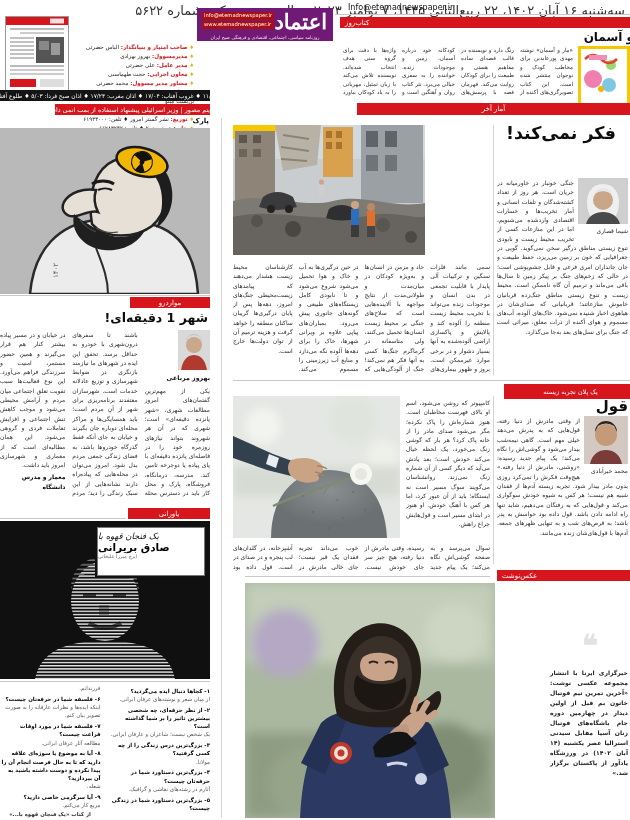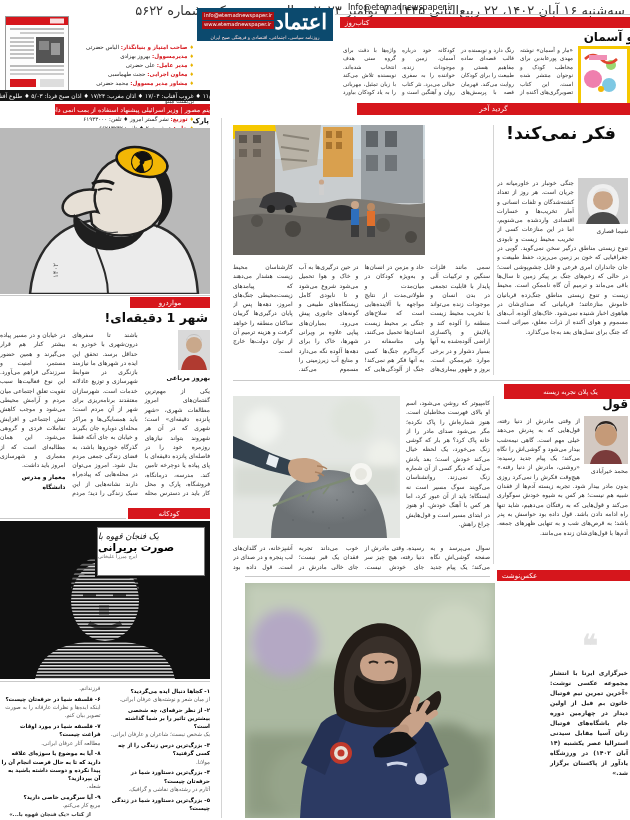--- a/index.html
+++ b/index.html
@@ -81,21 +81,21 @@
 
     <div class="row"><span class="lab">نشانی:</span> <span>خیابان ستارخان، خیابان کوثر دوم، بن‌بست مینو</span></div>
 
     <div class="row"><span class="lab">تلفن‌خانه:</span> <span>۶۶۱۲۴۰۲۴-۲۵ ♦ نمابر: ۶۶۱۲۴۰۲۱</span></div>
 
     <div class="row"><span class="lab">توزیع:</span> <span>نشر گستر امروز ♦ تلفن: ۶۱۹۳۳۰۰۰</span></div>
 
     <div class="row"><span class="lab">چاپ:</span> <span>همشهری ۲ ♦ تلفن: ۶۶۲۸۳۲۴۲</span></div>
   </div>
 
-<div class="abs" style="left:197px;top:8px;width:136px;height:33px;background:#0c4a6e;">
+<div class="abs" style="left:197px;top:8px;width:136px;height:33px;background:#701a75;">
   <div class="abs" style="left:5px;top:4px;font-size:5.2px;color:#fff;line-height:1.5;">
     <div style="background:#a80f14;padding:0 2px;">info@etemadnewspaper.ir</div>
     <div style="background:#a80f14;padding:0 2px;margin-top:1px;">www.etemadnewspaper.ir</div>
   </div>
   <div class="abs rtl" style="right:6px;top:1px;font-size:21px;font-weight:bold;color:#fff;font-family:'DejaVu Serif',serif;">اعتماد</div>
   <div class="abs rtl" style="right:4px;left:4px;bottom:1px;font-size:4.6px;color:#ffdede;text-align:center;white-space:nowrap;overflow:hidden;">روزنامه سیاسی، اجتماعی، اقتصادی و فرهنگی صبح ایران</div>
 </div>
 
 <div class="abs prayer rtl" style="left:0;top:90px;width:210px;height:11px;">اذان ظهر: ۱۱/۴۸ ♦ غروب آفتاب: ۱۷/۰۴ ♦ اذان مغرب: ۱۷/۲۴ ♦ اذان صبح فردا: ۵/۰۳ ♦ طلوع آفتاب فردا: ۶/۳۳</div>
 
@@ -151,21 +151,21 @@
       <path d="M8,12 a8,8 0 0 1 16,0 l-2,-5 a8,6 0 0 0 -12,0 Z" fill="#bfbfbf"></path>
       <path d="M3,40 C5,28 11,25 16,25 C21,25 27,28 29,40 Z" fill="#b03a30"></path>
     </svg>
     <div class="name">بهروز مرباغی</div>
   </div>
   <span>یکی از مهم‌ترین گفتمان‌های امروز مطالعات شهری، «شهر پانزده دقیقه‌ای» است؛ شهری که در آن هر شهروند بتواند نیازهای روزمره خود را در فاصله‌ای پانزده دقیقه‌ای با پای پیاده یا دوچرخه تامین کند. مدرسه، درمانگاه، فروشگاه، پارک و محل کار باید در دسترس محله باشند تا سفرهای درون‌شهری با خودرو به حداقل برسد. تحقق این ایده در شهرهای ما نیازمند بازنگری در ضوابط شهرسازی و توزیع عادلانه خدمات است. شهرسازان معتقدند برنامه‌ریزی برای شهر از آنِ مردم است؛ باید همسایگی‌ها و مراکز محله‌ای دوباره جان بگیرند و خیابان به جای آنکه فقط گذرگاه خودروها باشد، به فضای زندگی جمعی مردم بدل شود. امروز می‌توان در محله‌هایی که پیاده‌راه دارند نشانه‌هایی از این سبک زندگی را دید؛ مردم در خیابان و در مسیر پیاده بیشتر کنار هم قرار می‌گیرند و همین حضور مستمر، امنیت و سرزندگی فراهم می‌آورد. این نوع فعالیت‌ها سبب تقویت تعلق اجتماعی میان مردم و آرامش محیطی می‌شود و موجب کاهش تنش اجتماعی و افزایش تعاملات فردی و گروهی می‌شود. این همان مطالبه‌ای است که از معماری و شهرسازی امروز باید داشت.</span>
   <span class="signoff" style="text-align:right;">معمار و مدرس دانشگاه</span>
 </div>
 
 <div class="abs bar center" style="left:128px;top:508px;width:82px;height:11px;">
-  <span class="lbl">کودکانه</span>
+  <span class="lbl">یاورانی</span>
 </div>
 
 <div class="abs" style="left:0;top:521px;width:210px;height:158px;background:#101010;">
   <svg class="abs" style="left:25px;top:28px;" width="160" height="130">
     <defs>
       <pattern id="scan" width="6" height="3.2" patternUnits="userSpaceOnUse">
         <rect width="6" height="1.4" y="0.8" fill="#e9e9e9"></rect>
       </pattern>
       <pattern id="scan2" width="6" height="4.6" patternUnits="userSpaceOnUse">
         <rect width="6" height="1.1" y="1.4" fill="#9a9a9a"></rect>
@@ -178,21 +178,21 @@
 
     <path d="M46,40 C46,16 66,6 82,8 C100,10 114,22 114,42 C108,28 94,20 80,20 C64,20 52,28 46,40 Z" fill="url(#scan2)"></path>
 
     <rect x="58" y="44" width="13" height="4" fill="#101010" opacity="0.75"></rect>
     <rect x="88" y="44" width="13" height="4" fill="#101010" opacity="0.75"></rect>
     <path d="M64,74 q16,10 32,0" stroke="#101010" stroke-width="4" fill="none" opacity="0.7"></path>
     <rect x="74" y="56" width="10" height="10" fill="#101010" opacity="0.35"></rect>
   </svg>
   <div class="abs whitecard rtl" style="right:5px;top:6px;width:106px;height:44px;text-align:left;padding-top:3px;">
     <div class="coffee-line1">یک فنجان قهوه با</div>
-    <div class="coffee-name">صورت بریرانی</div>
+    <div class="coffee-name">صادق بریرانی</div>
     <div class="coffee-credit">ایرج میرزا علیخانی</div>
   </div>
 </div>
 
 <div class="abs rtl qa cols" style="left:0;top:684px;width:210px;height:132px;column-count:2;column-gap:9px;">
 
     <div>
       <div class="q">۱- کجاها دنبال ایده می‌گردید؟</div>
       <div class="a">از میان شعر و نوشته‌های عرفان ایرانی.</div>
     </div>
@@ -255,21 +255,21 @@
     <rect x="8" y="6" width="18" height="5" fill="#f08fb5"></rect>
     <circle cx="20" cy="40" r="3" fill="#f2b705"></circle>
   </svg>
 </div>
 
 <div class="abs rtl body-txt just cols" style="left:343px;top:46px;width:230px;height:52px;column-count:4;column-gap:6px;font-size:5.6px;line-height:1.5;">
   <span>«مار و آسمان» نوشته مهدی پورعابدین برای مخاطب کودک و نوجوان منتشر شده است. این کتاب تصویرگری‌های آکنده از رنگ دارد و نویسنده در قالب قصه‌ای ساده مفاهیم هستی و طبیعت را برای کودکان روایت می‌کند. قهرمان قصه با پرسش‌های کودکانه خود درباره آسمان، زمین و موجودات زنده، خواننده را به سفری خیالی می‌برد. نثر کتاب روان و آهنگین است و واژه‌ها با دقت برای گروه سنی هدف انتخاب شده‌اند. نویسنده تلاش می‌کند با زبان تمثیل، مهربانی را به یاد کودکان بیاورد و به آنان بگوید که جهان با همه فراز و فرودش جای زیستن و دوست داشتن است. در این کتاب، نویسنده داستان را با زبانی بازی‌گوش و در عین حال جدی و با تخیلی رنگارنگ پیش می‌برد و قصه را به پیام محیط‌زیستی خود گره می‌زند.</span>
 </div>
 
 <div class="abs bar center" style="left:357px;top:103px;width:273px;height:12px;">
-  <span class="lbl">گردید آخر</span>
+  <span class="lbl">آمار آخر</span>
 </div>
 
 <div class="abs rtl headline" style="left:385px;top:121px;width:243px;">
   <div class="l2" style="padding-left:0;padding-right:12px;">فکر نمی‌کند!</div>
 </div>
 
 <div class="abs rtl body-txt just" style="left:497px;top:178px;width:131px;height:198px;overflow:hidden;">
   <div style="float:right;width:50px;margin:0 0 2px 4px;">
     <svg width="50" height="46">
       <rect width="50" height="46" fill="#cfcfcf"></rect>
@@ -342,21 +342,21 @@
 <div class="abs rtl body-txt just cols" style="left:233px;top:262px;width:257px;height:114px;column-count:4;column-gap:6px;">
   <span>سمی مانند فلزات سنگین و ترکیبات آلی پایدار با قابلیت تجمعی در بدن انسان و موجودات زنده می‌تواند با تخریب محیط زیست منطقه را آلوده کند و پالایش و پاکسازی اراضی آلوده‌شده به آنها بسیار دشوار و در برخی موارد غیرممکن است. بروز و ظهور بیماری‌های حاد و مزمن در انسان‌ها و به‌ویژه کودکان در میان‌مدت و طولانی‌مدت از نتایج مواجهه با آلاینده‌هایی است که سلاح‌های جنگی بر محیط زیست انسان‌ها تحمیل می‌کنند، ولی متاسفانه در گرماگرم جنگ‌ها کسی به آنها فکر هم نمی‌کند! جنگ از آلودگی‌هایی که در حین درگیری‌ها به آب و خاک و هوا تحمیل می‌شود شروع می‌شود و تا نابودی کامل زیستگاه‌های طبیعی و گونه‌های جانوری پیش می‌رود. بمباران‌های پیاپی علاوه بر ویرانی شهرها، خاک را برای دهه‌ها آلوده نگه می‌دارد و منابع آب زیرزمینی را مسموم می‌کند. کارشناسان محیط زیست هشدار می‌دهند که پیامدهای زیست‌محیطی جنگ‌های امروز، دهه‌ها پس از پایان درگیری‌ها گریبان ساکنان منطقه را خواهد گرفت و هزینه ترمیم آن از توان دولت‌ها خارج است.</span>
   
 </div>
 
 <div class="abs rule-h" style="left:233px;top:380px;width:397px;"></div>
 
 <div class="abs bar center" style="left:504px;top:384px;width:133px;height:15px;">
   <span class="lbl" style="font-size:6.4px;">یک پلان تجربه زیسته</span>
 </div>
-<div class="abs rtl sec-title" style="left:560px;top:397px;width:68px;font-size:12px;">قول</div>
+<div class="abs rtl sec-title" style="left:560px;top:397px;width:68px;font-size:15px;">قول</div>
 
 <div class="abs rtl body-txt just" style="left:497px;top:416px;width:131px;height:148px;overflow:hidden;">
   <div style="float:right;width:44px;margin:0 0 2px 4px;">
     <svg width="44" height="48">
       <rect width="44" height="48" fill="#d3c9c2"></rect>
       <circle cx="22" cy="19" r="11" fill="#c59a78"></circle>
       <path d="M11,16 a11,11 0 0 1 22,0 l-3,-6 a11,8 0 0 0 -16,0 Z" fill="#2c2420"></path>
       <path d="M6,48 C8,38 15,34 22,34 C29,34 36,38 38,48 Z" fill="#7a3b3b"></path>
     </svg>
     <div class="name">محمد خیرآبادی</div>

